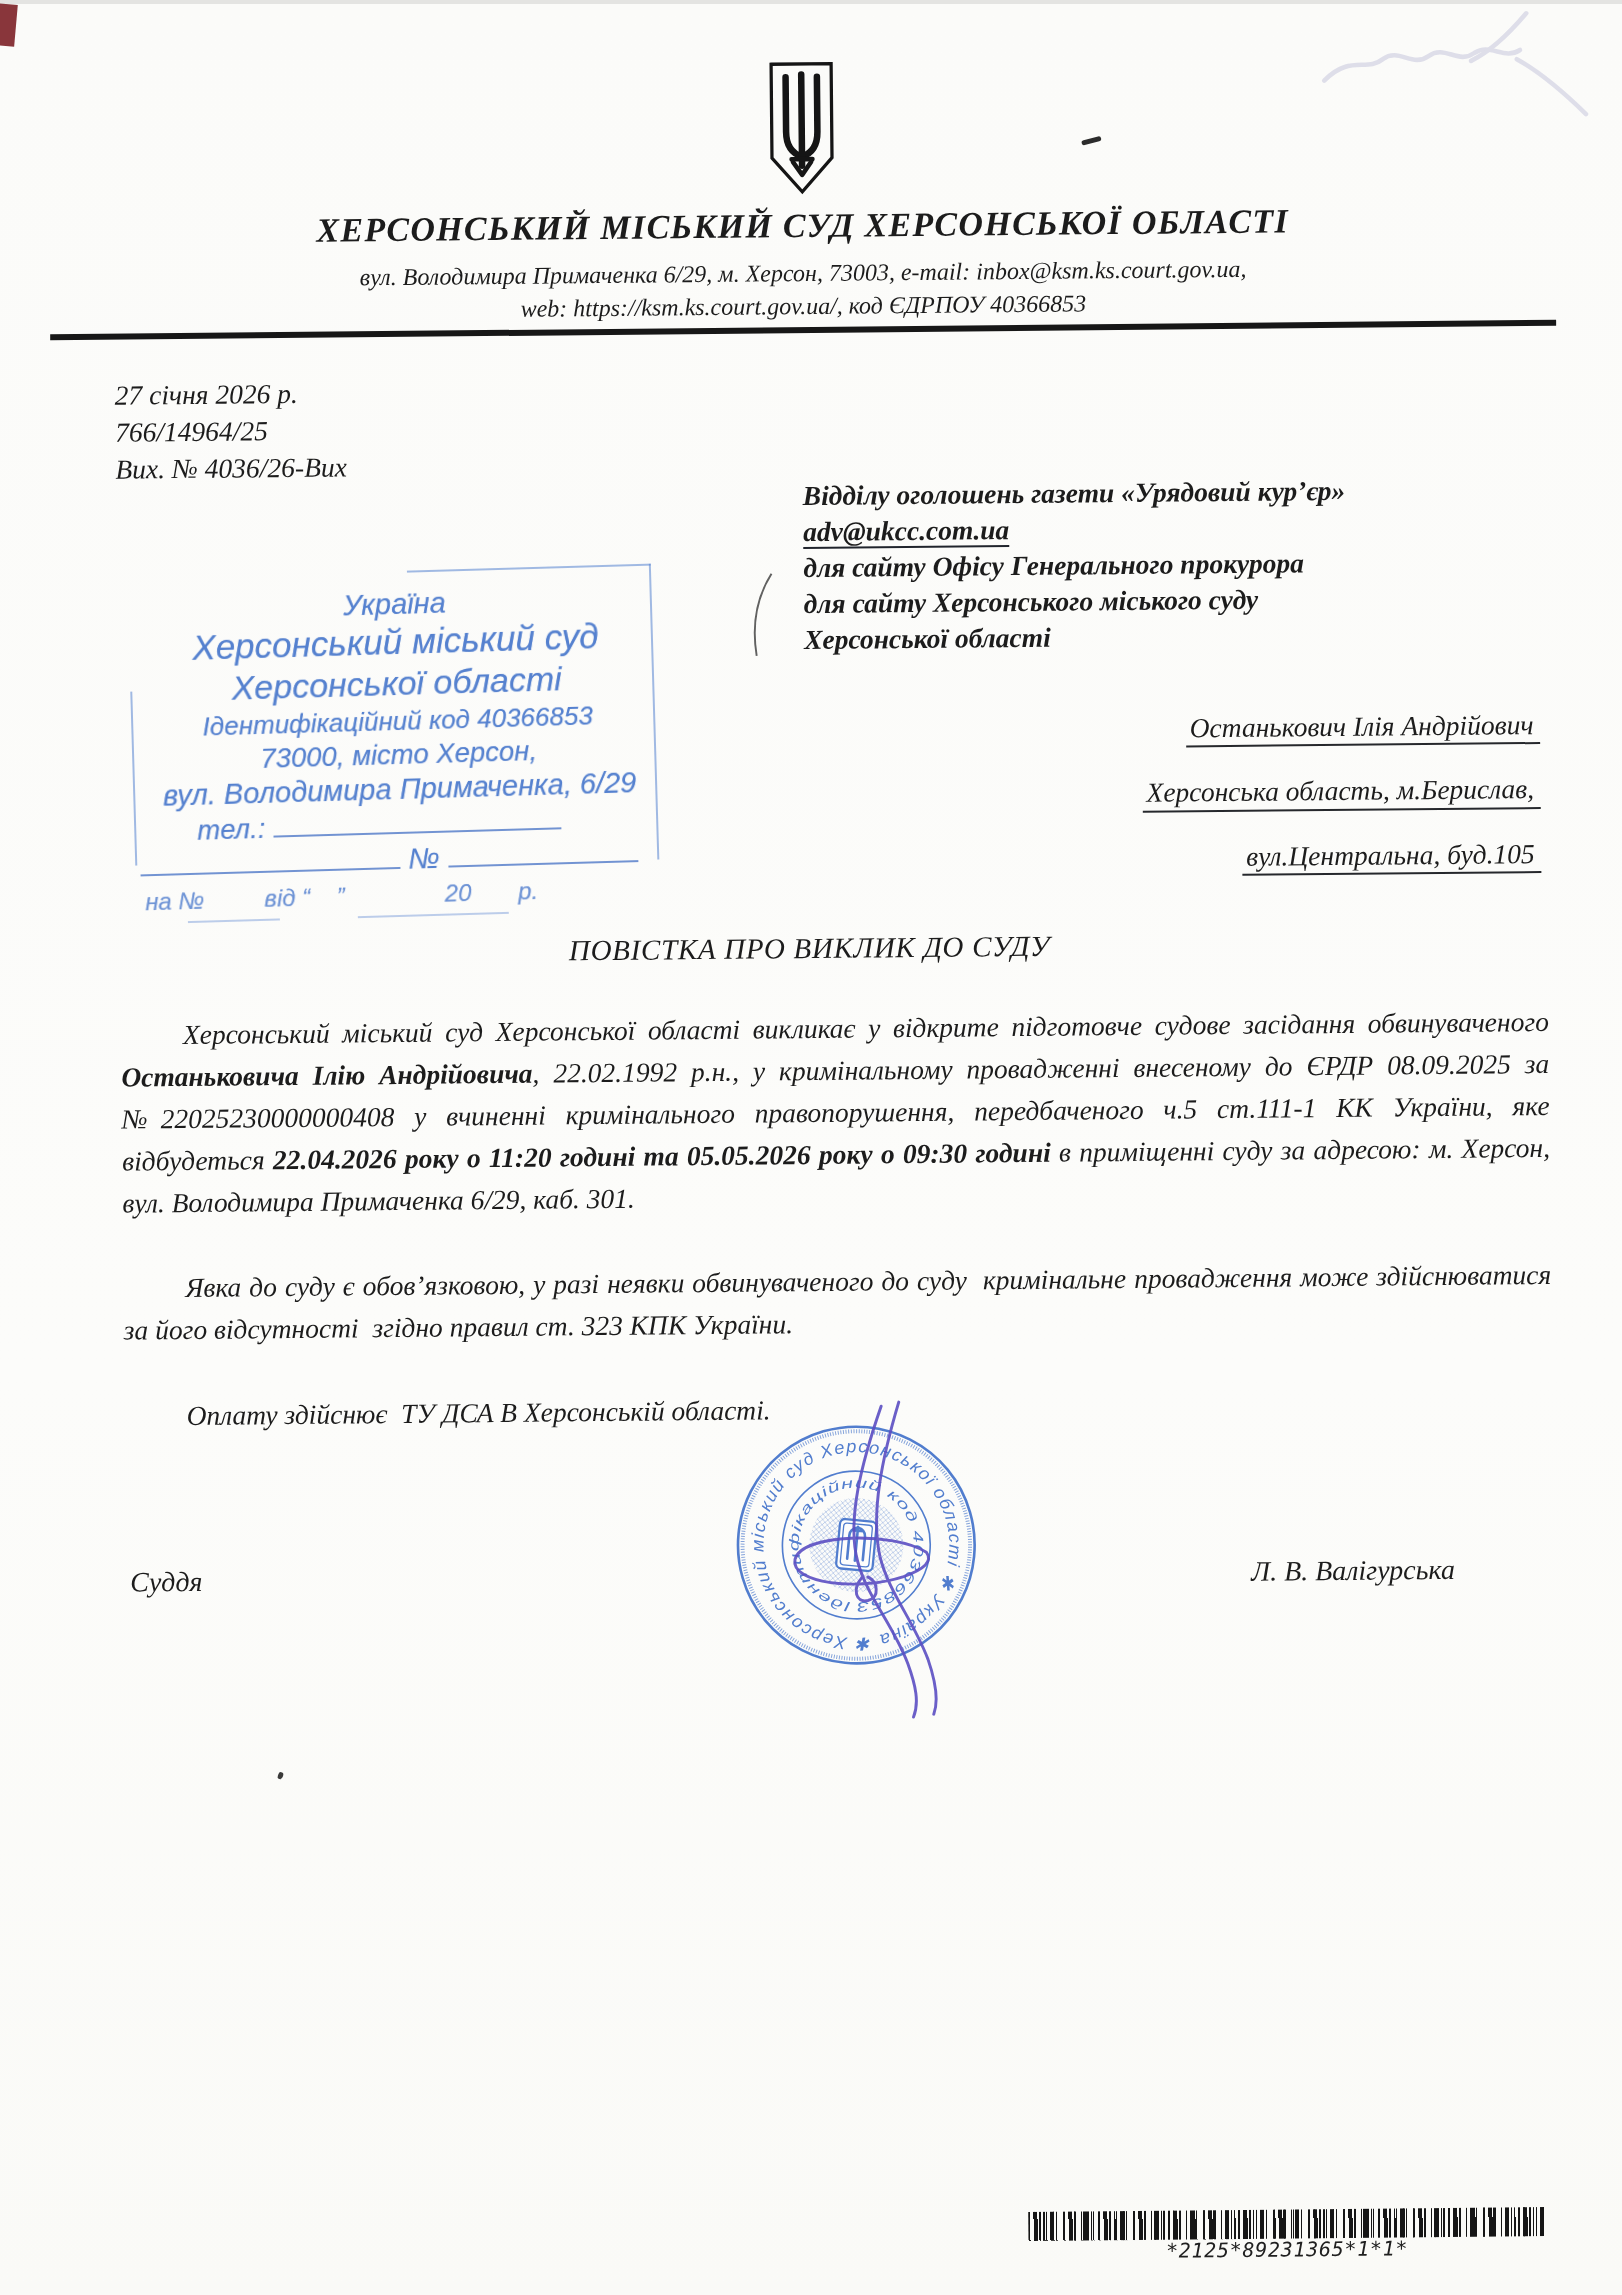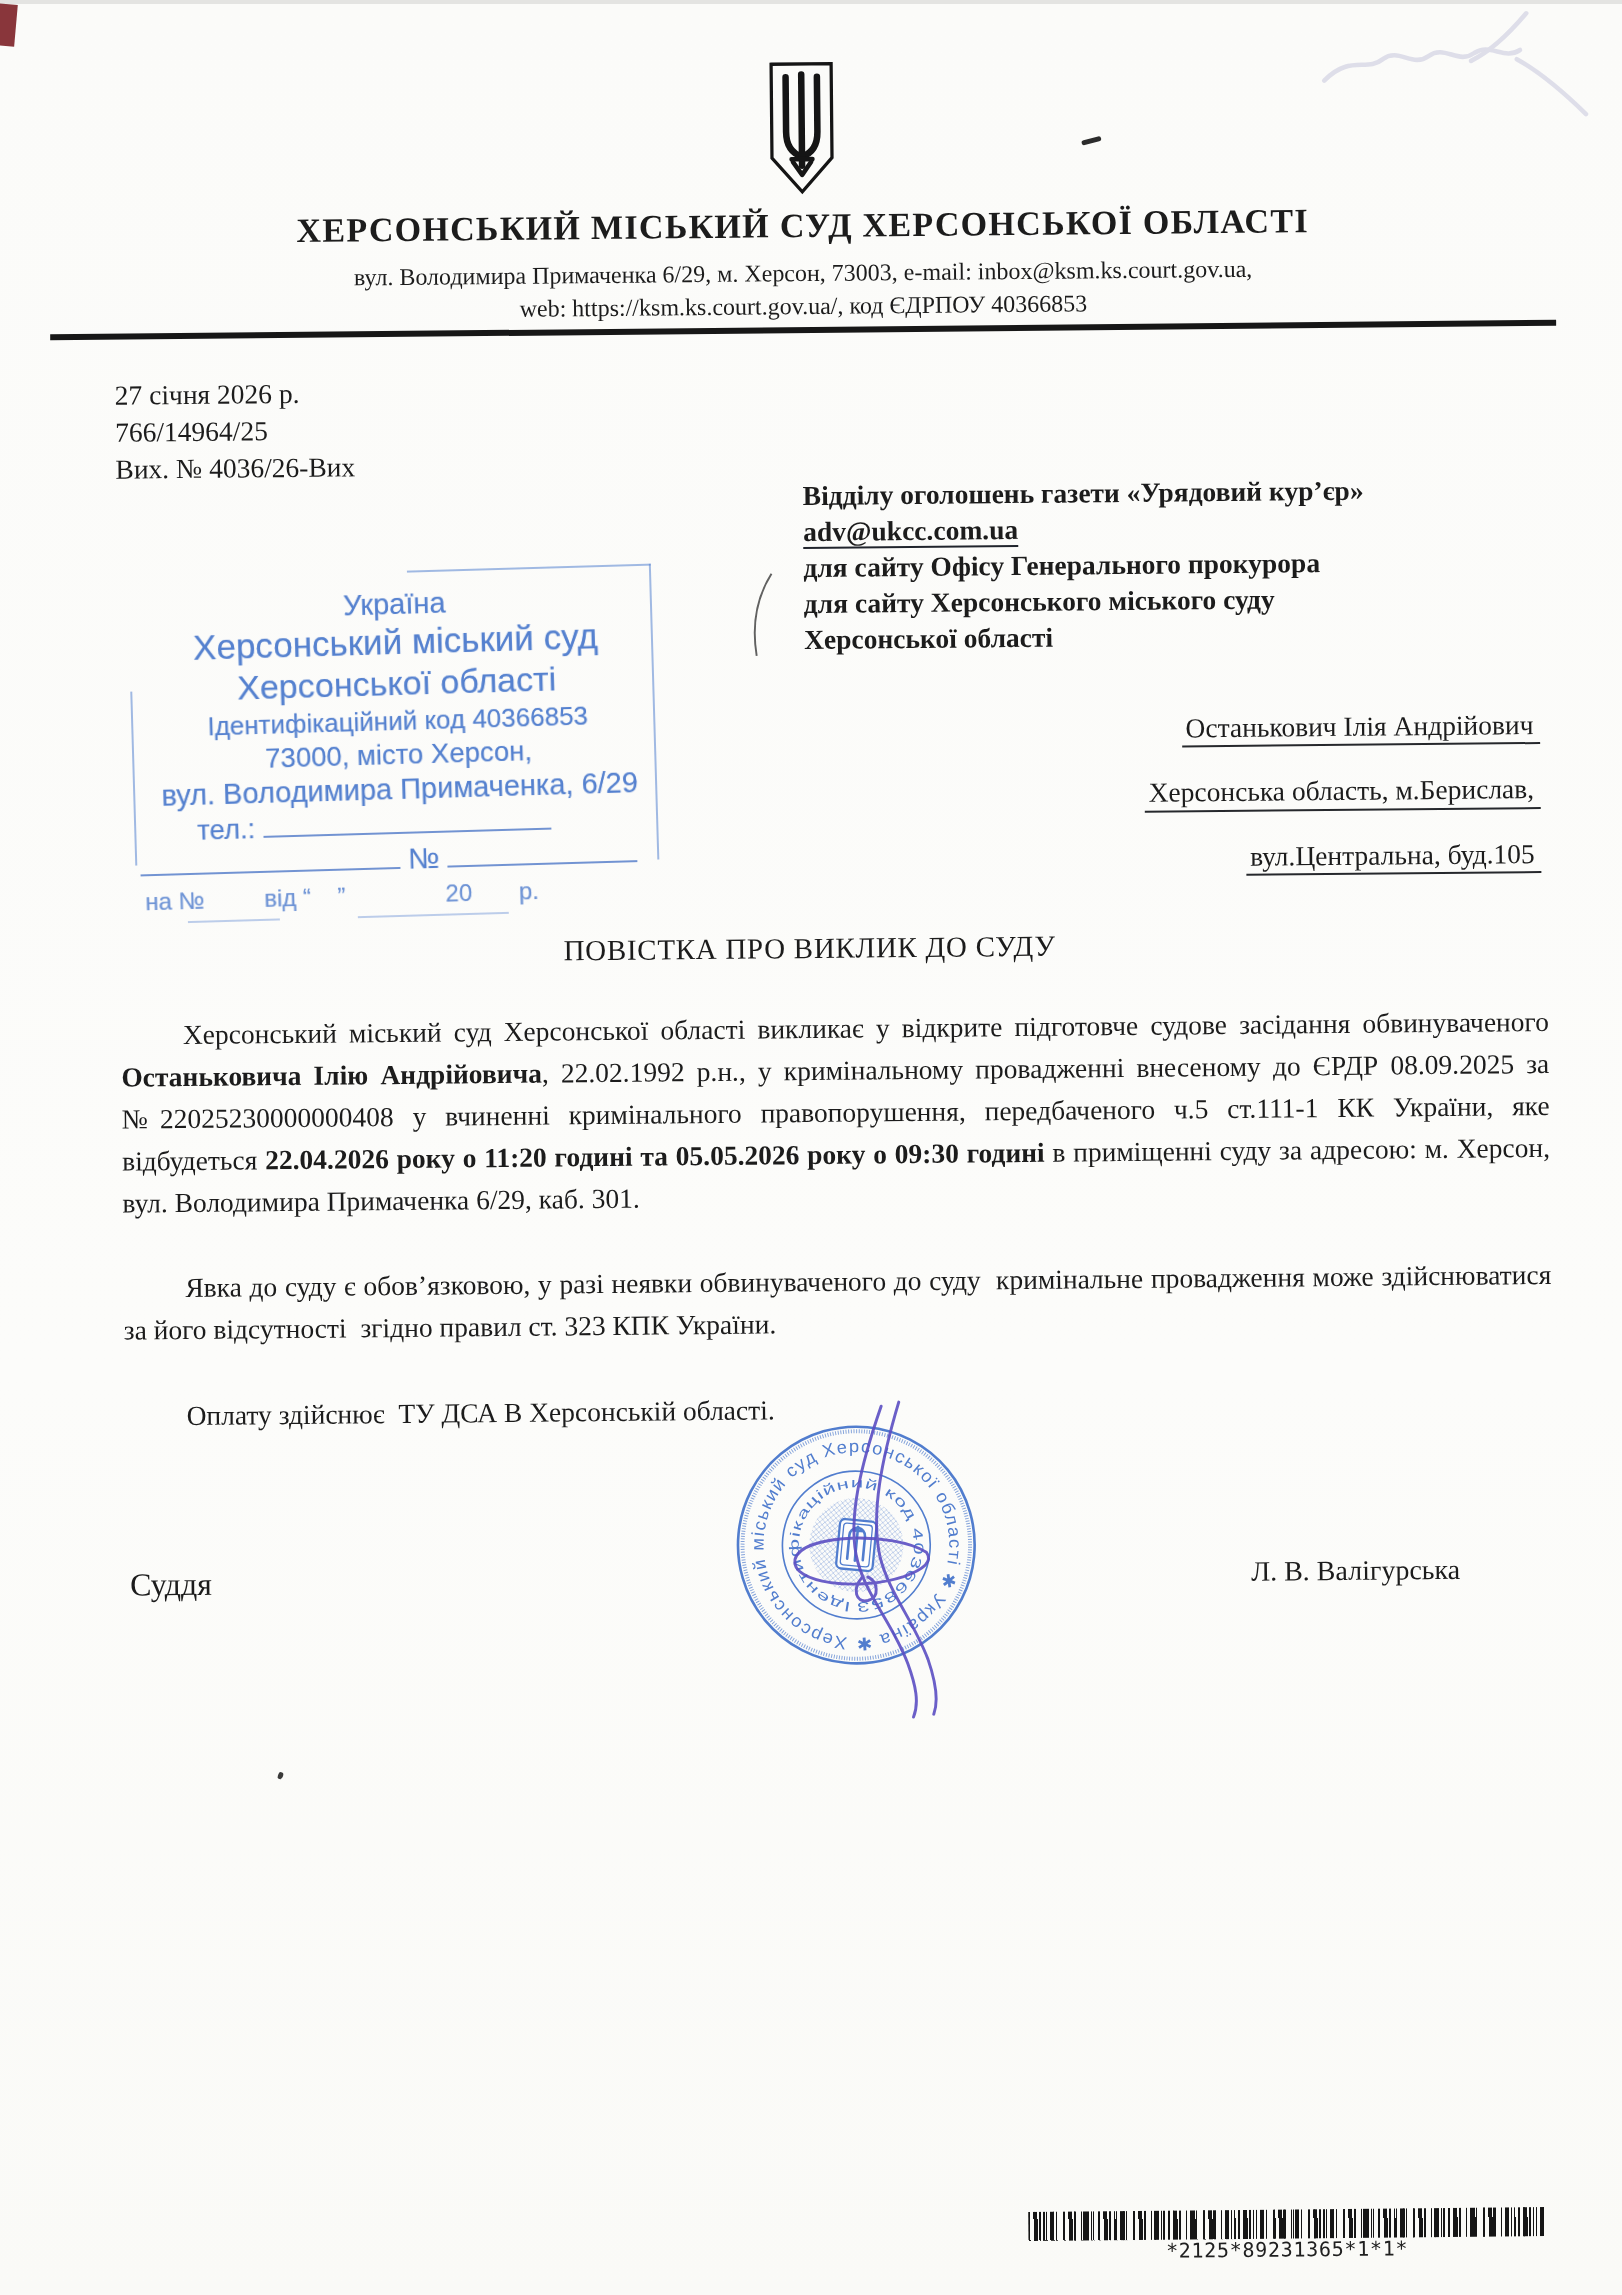--- a/index.html
+++ b/index.html
@@ -3,20 +3,21 @@
 <meta charset="utf-8">
 <style>
   html,body{margin:0;padding:0;background:#e8e8e6;}
   .page{
     position:relative;
     width:1623px;height:2295px;
     background:linear-gradient(180deg,#fbfbf9 0%,#fcfcfa 60%,#fafaf7 100%);
     overflow:hidden;
     font-family:"Liberation Serif", serif;
     color:#1c1c1c;
+    font-style:italic;
   }
   .content{
     position:absolute;left:0;top:0;width:1623px;height:2295px;
     transform:rotate(-0.55deg);
     transform-origin:50% 50%;
   }
   .abs{position:absolute;}
   
   .emblem{left:772px;top:60px;width:79px;height:137px;}
   .court-name{
@@ -51,21 +52,21 @@
   
   .doc-title{left:0;top:932px;width:1623px;text-align:center;font-size:29px;letter-spacing:0.7px;}
   .body-text{
     left:122px;top:1008px;width:1428px;
     font-size:27.5px;line-height:42px;text-align:justify;
   }
   .body-text p{margin:0 0 4.6px 0;text-indent:62px;}
   .body-text p.sp{margin-top:43px;}
   .body-text p.sp2{margin-top:44px;}
   
-  .judge-label{left:126px;top:1560px;font-size:32px;}
+  .judge-label{left:126px;top:1560px;font-size:28px;}
   .judge-name{left:1247px;top:1560px;font-size:28px;}
   
   .round-stamp{left:692px;top:1382px;width:321px;height:353px;}
   
   .barcode{
     left:1018px;top:2214px;width:517px;height:29px;
     background-image:
       repeating-linear-gradient(90deg,#151515 0 2px,transparent 2px 5.2px,#151515 5.2px 9.2px,transparent 9.2px 11px,#151515 11px 12.4px,transparent 12.4px 17.7px,#151515 17.7px 19px,transparent 19px 22px,#151515 22px 25.5px,transparent 25.5px 27.5px,#151515 27.5px 29px,transparent 29px 35px),
       repeating-linear-gradient(90deg,transparent 0 5.9px,#151515 5.9px 7.2px,transparent 7.2px 14.4px,#151515 14.4px 17px,transparent 17px 25px,#151515 25px 26px,transparent 26px 40px);
   }

